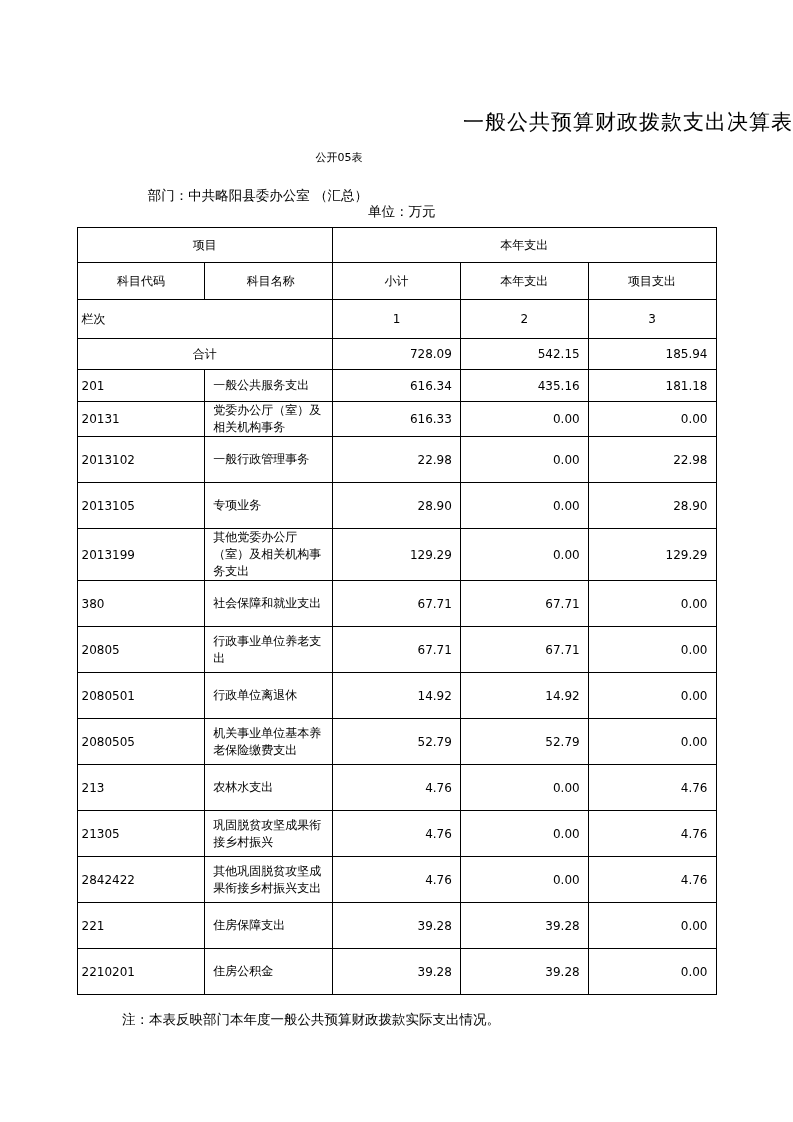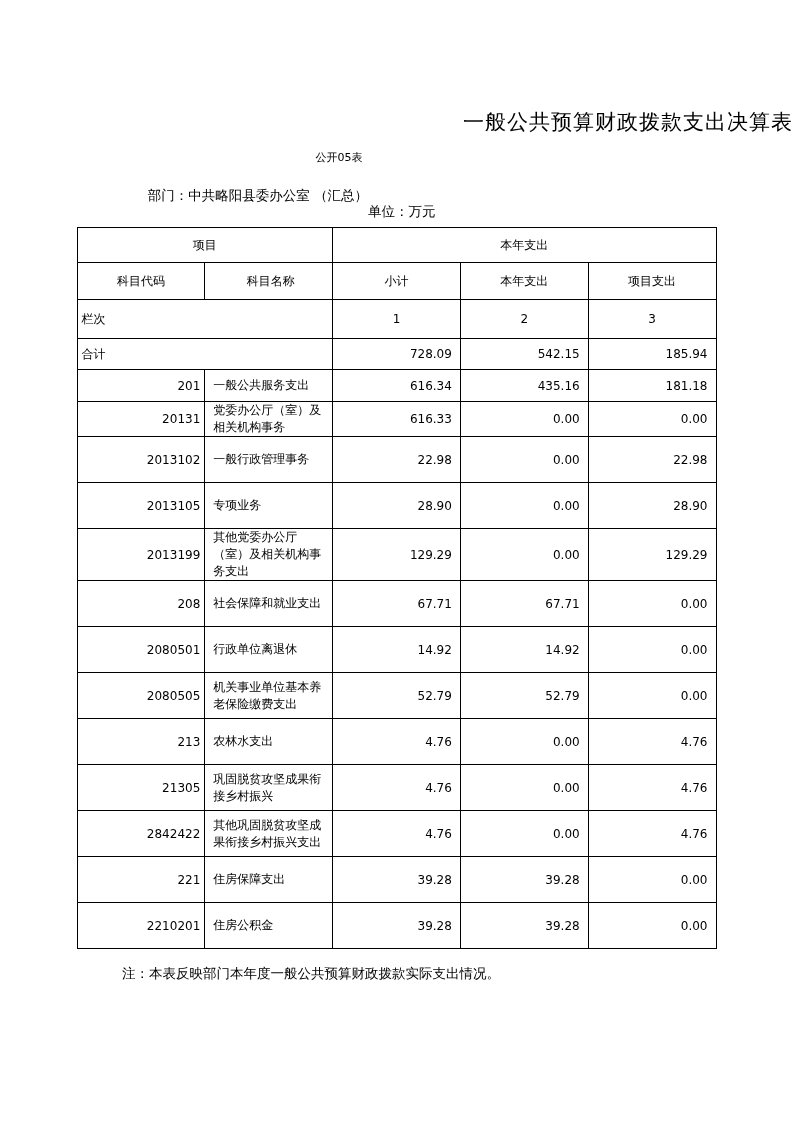--- a/index.html
+++ b/index.html
@@ -57,21 +57,21 @@
     table-layout: fixed;
     border-radius: 23px;
   }
   table.budget td, table.budget th {
     border: 1px solid #000000;
     font-weight: normal;
     font-size: 12px;
     padding: 0 4px;
     vertical-align: middle;
   }
-  .c-code { width: 107px; text-align: right; }
+  .c-code { width: 107px; text-align: left; }
   .c-name { width: 225px; text-align: left; padding-left: 8px !important; }
   .c-num  { width: 77px; text-align: right; padding-right: 8px !important; }
 
   .hdr-cell {
     text-align: center;
     font-size: 14.5px;
     height: 34px;
   }
   .hdr-sub {
     text-align: center;
@@ -81,20 +81,21 @@
   .row-rank td {
     height: 38px;
     font-size: 14px;
   }
   .row-rank .c-num { text-align: center; padding-right: 4px !important; }
   .row-total td {
     height: 30px;
     font-size: 13.5px;
   }
   .label-center {
+    text-align: center;
   }
   .data-row td {
     height: 31px;
   }
   .data-row.tall td {
     height: 45px;
   }
   .note {
     font-size: 13.5px;
     margin-top: 16px;
@@ -175,22 +176,29 @@
           <td class="c-num num">28.90</td>
         </tr>
         <tr class="data-row tall">
           <td class="c-code num">2013199</td>
           <td class="c-name">其他党委办公厅（室）及相关机构事务支出</td>
           <td class="c-num num">129.29</td>
           <td class="c-num num">0.00</td>
           <td class="c-num num">129.29</td>
         </tr>
         <tr class="data-row tall">
-          <td class="c-code num">208</td>
+          <td class="c-code num">380</td>
           <td class="c-name">社会保障和就业支出</td>
+          <td class="c-num num">67.71</td>
+          <td class="c-num num">67.71</td>
+          <td class="c-num num">0.00</td>
+        </tr>
+        <tr class="data-row tall">
+          <td class="c-code num">20805</td>
+          <td class="c-name">行政事业单位养老支出</td>
           <td class="c-num num">67.71</td>
           <td class="c-num num">67.71</td>
           <td class="c-num num">0.00</td>
         </tr>
         <tr class="data-row tall">
           <td class="c-code num">2080501</td>
           <td class="c-name">行政单位离退休</td>
           <td class="c-num num">14.92</td>
           <td class="c-num num">14.92</td>
           <td class="c-num num">0.00</td>

